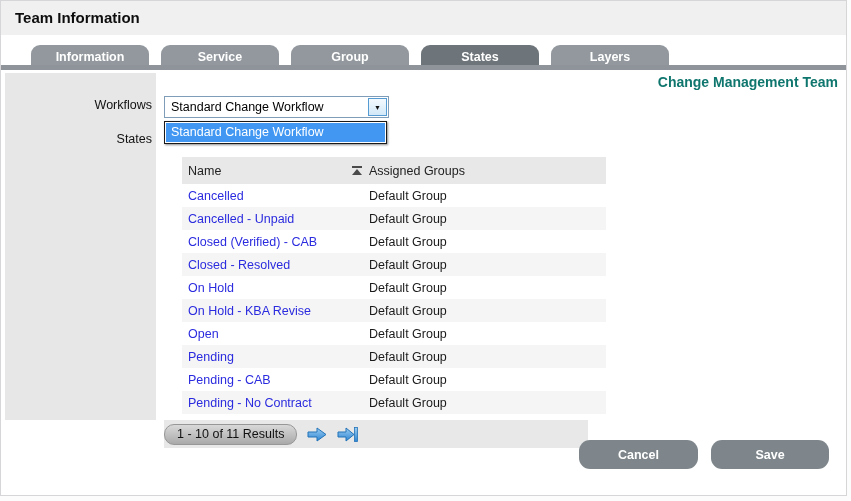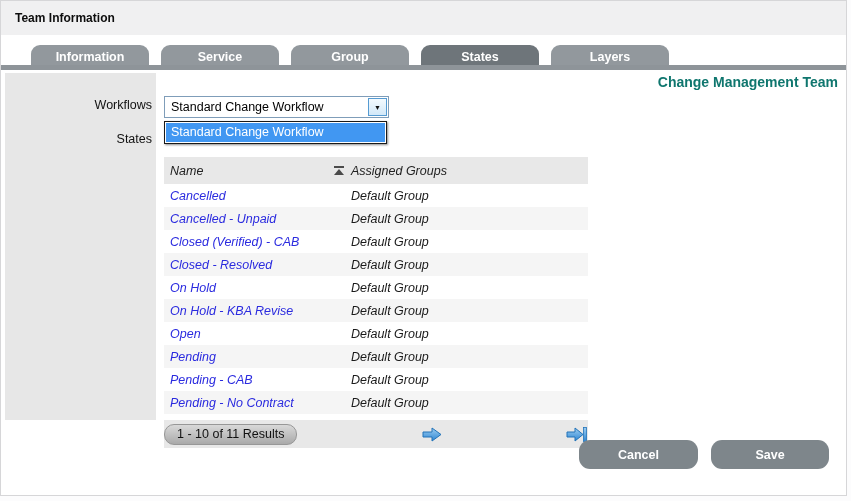--- a/index.html
+++ b/index.html
@@ -1,20 +1,20 @@
 <!DOCTYPE html>
 <html style="--title-bar: #f0f0f1; --tab-inactive: #92989d; --tab-active: #6e757a; --bar: #8e9499; --panel: #e7e7e7; --header-bg: #e8e8e8; --alt-row: #f5f5f5; --link: #2b2bdf; --highlight: #4197f2; --button: #7e868b; --arrow-blue: #2f86d2;"><head>
 <meta charset="utf-8">
 <style>
   html,body{margin:0;padding:0;background:#fcfcfd;font-family:"Liberation Sans",sans-serif;}
   .page{position:relative;width:845px;height:494px;background:#fff;border:1px solid #d6d6d8;overflow:hidden;}
 
   
   .titlebar{position:absolute;top:0;left:0;right:0;height:34px;background:var(--title-bar,#f0f0f1);}
-  .titlebar .t{position:absolute;left:14px;top:0;line-height:34px;font-size:12px;font-weight:bold;color:#0d0d0d;}
+  .titlebar .t{position:absolute;left:14px;top:0;line-height:34px;font-size:15px;font-weight:bold;color:#0d0d0d;}
 
   
   .tabstrip{position:absolute;top:38px;left:0;right:0;height:30px;background:#fff;}
   .tab{position:absolute;bottom:0;width:118px;height:24px;border-radius:9px 9px 0 0;
        background:var(--tab-inactive,#92989d);color:#fff;font-size:12.5px;font-weight:bold;
        text-align:center;line-height:24px;cursor:pointer;}
   .tab.active{background:var(--tab-active,#6e757a);}
   .bar{position:absolute;top:64px;left:0;right:0;height:5px;background:var(--bar,#8e9499);}
 
   .teamname{position:absolute;top:73px;right:8px;font-size:14px;font-weight:bold;color:#0f766e;}
@@ -33,36 +33,36 @@
           background:linear-gradient(#f4fafe,#d2e8f8);display:flex;align-items:center;justify-content:center;
           font-size:7px;color:#111;cursor:pointer;}
 
   
   .ddlist{position:absolute;left:163px;top:120px;width:223px;border:1px solid #1a1a1a;background:#fff;
           padding:1px;box-sizing:border-box;box-shadow:1px 1px 2px rgba(0,0,0,.45);}
   .dd-item{height:19px;line-height:19px;padding-left:5px;font-size:12.5px;color:#000;cursor:pointer;}
   .dd-item.selected{background:var(--highlight,#4197f2);color:#fff;}
 
   
-  .table{position:absolute;left:163px;top:156px;width:424px;font-style:italic;}
+  .table{position:absolute;left:181px;top:156px;width:424px;}
   .thead{display:flex;height:27px;background:var(--header-bg,#e8e8e8);align-items:center;font-size:12.5px;color:#222;}
   .th-name{width:187px;display:flex;align-items:center;justify-content:space-between;padding-left:6px;box-sizing:border-box;cursor:pointer;}
   .th-group{flex:1;cursor:pointer;}
   .sorticon{margin-right:7px;display:flex;flex-direction:column;align-items:center;cursor:pointer;}
   .sorticon .sbar{width:10px;height:2px;background:#4a4a4a;margin-bottom:1px;}
   .sorticon .stri{width:0;height:0;border-left:5px solid transparent;border-right:5px solid transparent;border-bottom:6px solid #4a4a4a;}
   .trow{display:flex;height:23px;align-items:center;font-size:12.5px;}
   .trow.alt{background:var(--alt-row,#f5f5f5);}
   .trow .cname{width:187px;padding-left:6px;box-sizing:border-box;white-space:nowrap;}
   .trow .cname a{color:var(--link,#2b2bdf);text-decoration:none;cursor:pointer;}
   .trow .cgroup{flex:1;color:#1a1a1a;}
 
   
   .pager{position:absolute;left:163px;top:419px;width:424px;height:28px;background:var(--header-bg,#e8e8e8);
-         display:flex;align-items:center;justify-content:space-between;gap:9px;}
+         display:flex;align-items:center;justify-content:flex-start;gap:9px;}
   .pill{background:linear-gradient(#d9d9d9,#a9a9a9);border:1px solid #979797;border-radius:10px;height:19px;
         line-height:19px;padding:0 12px;font-size:12.5px;color:#111;}
   .arrow{width:22px;height:17px;display:block;cursor:pointer;}
 
   
   .footbtn{position:absolute;top:439px;height:29px;border:none;border-radius:11px;background:var(--button,#7e868b);
            color:#ffffff;font-weight:bold;font-size:12.5px;font-family:inherit;cursor:pointer;}
   #btn-cancel{left:578px;width:119px;}
   #btn-save{left:710px;width:118px;}
 </style>

